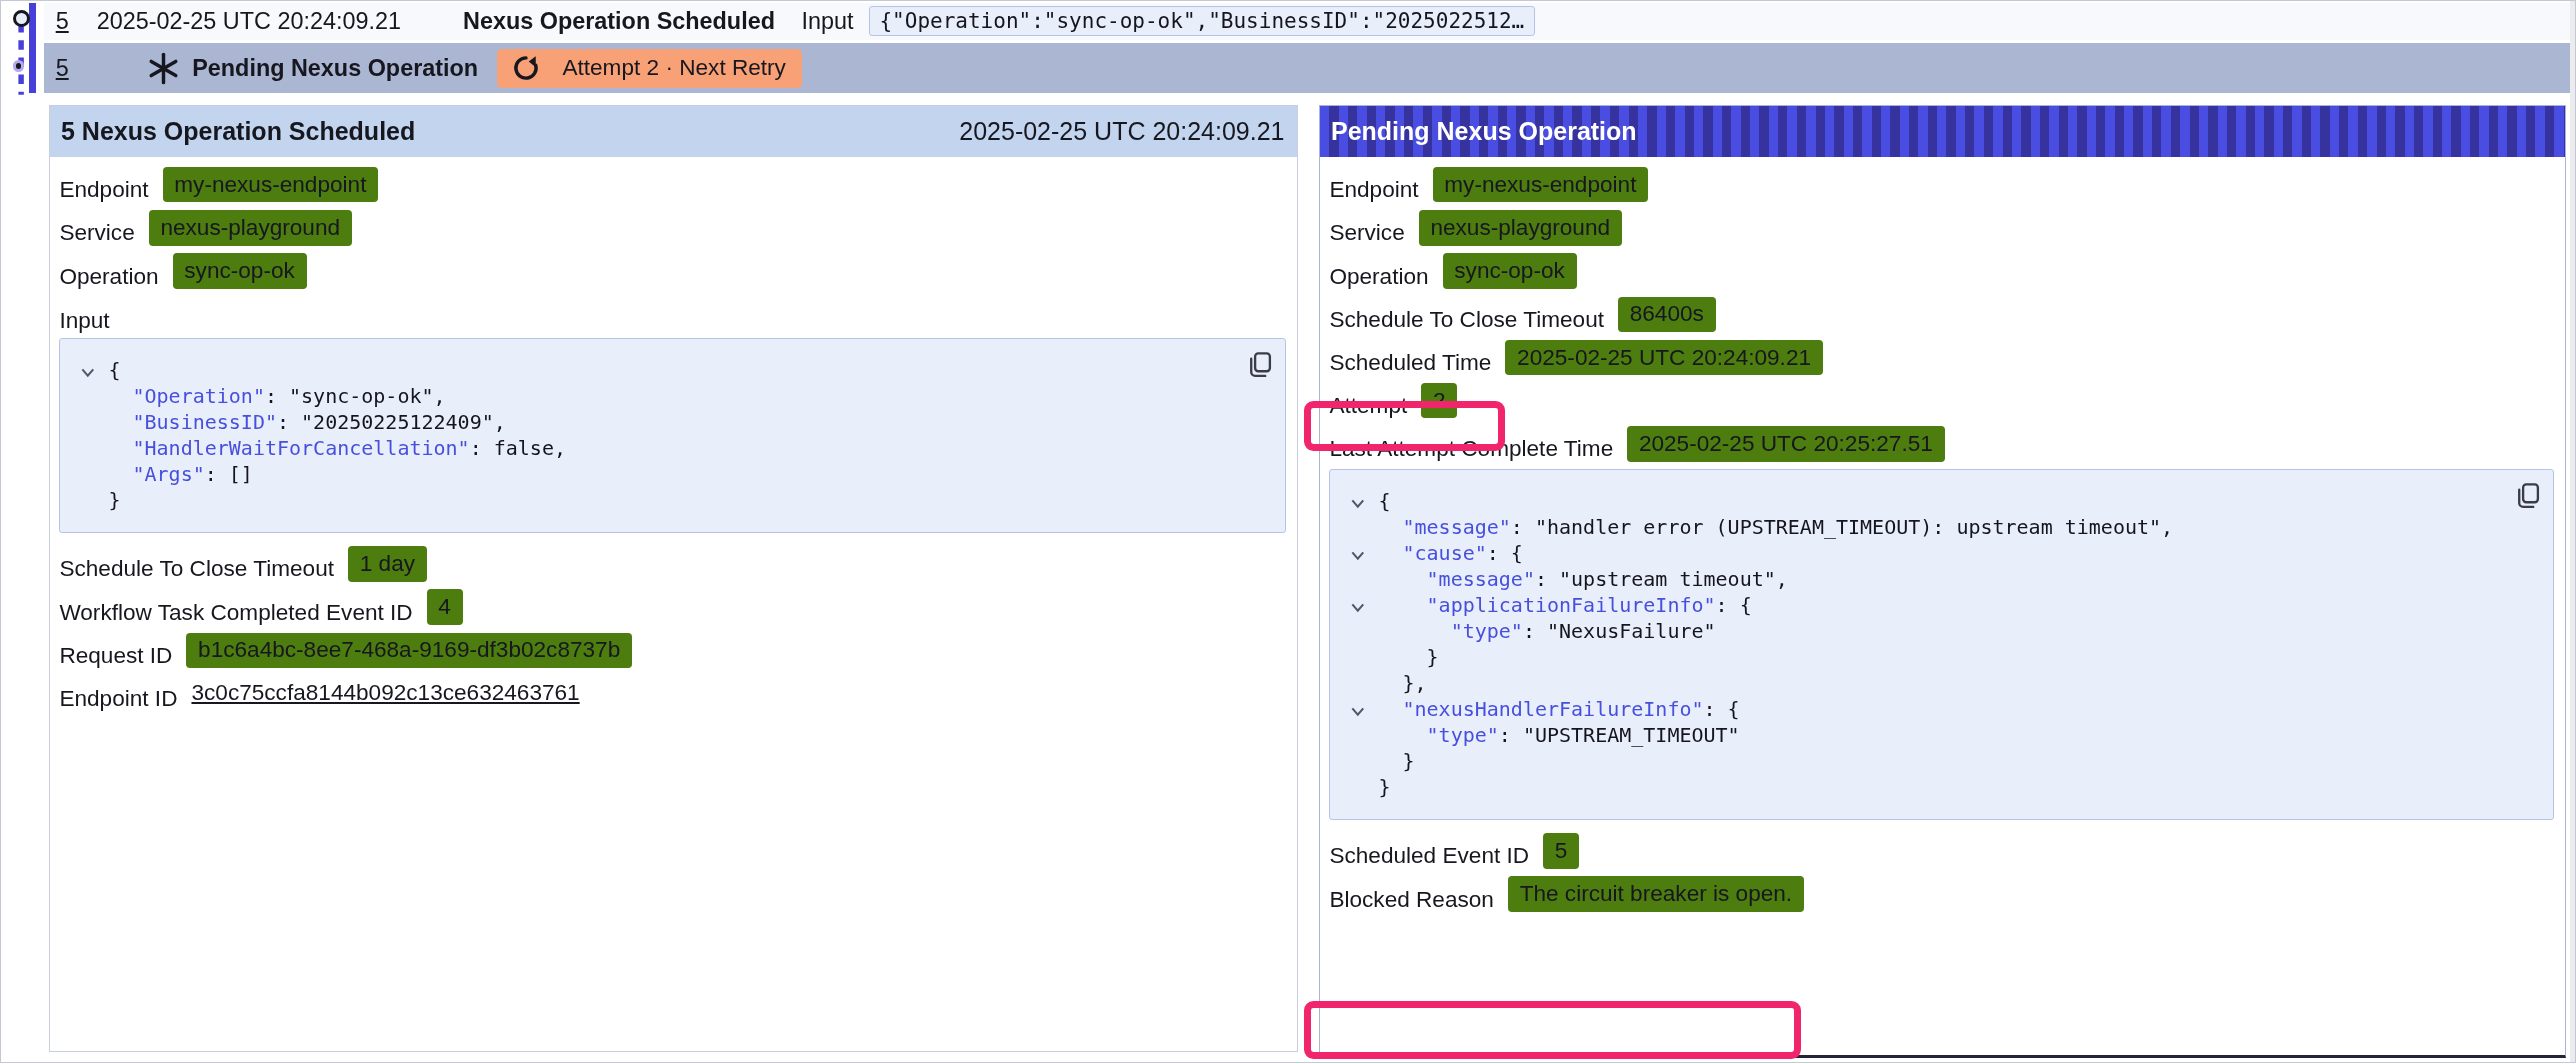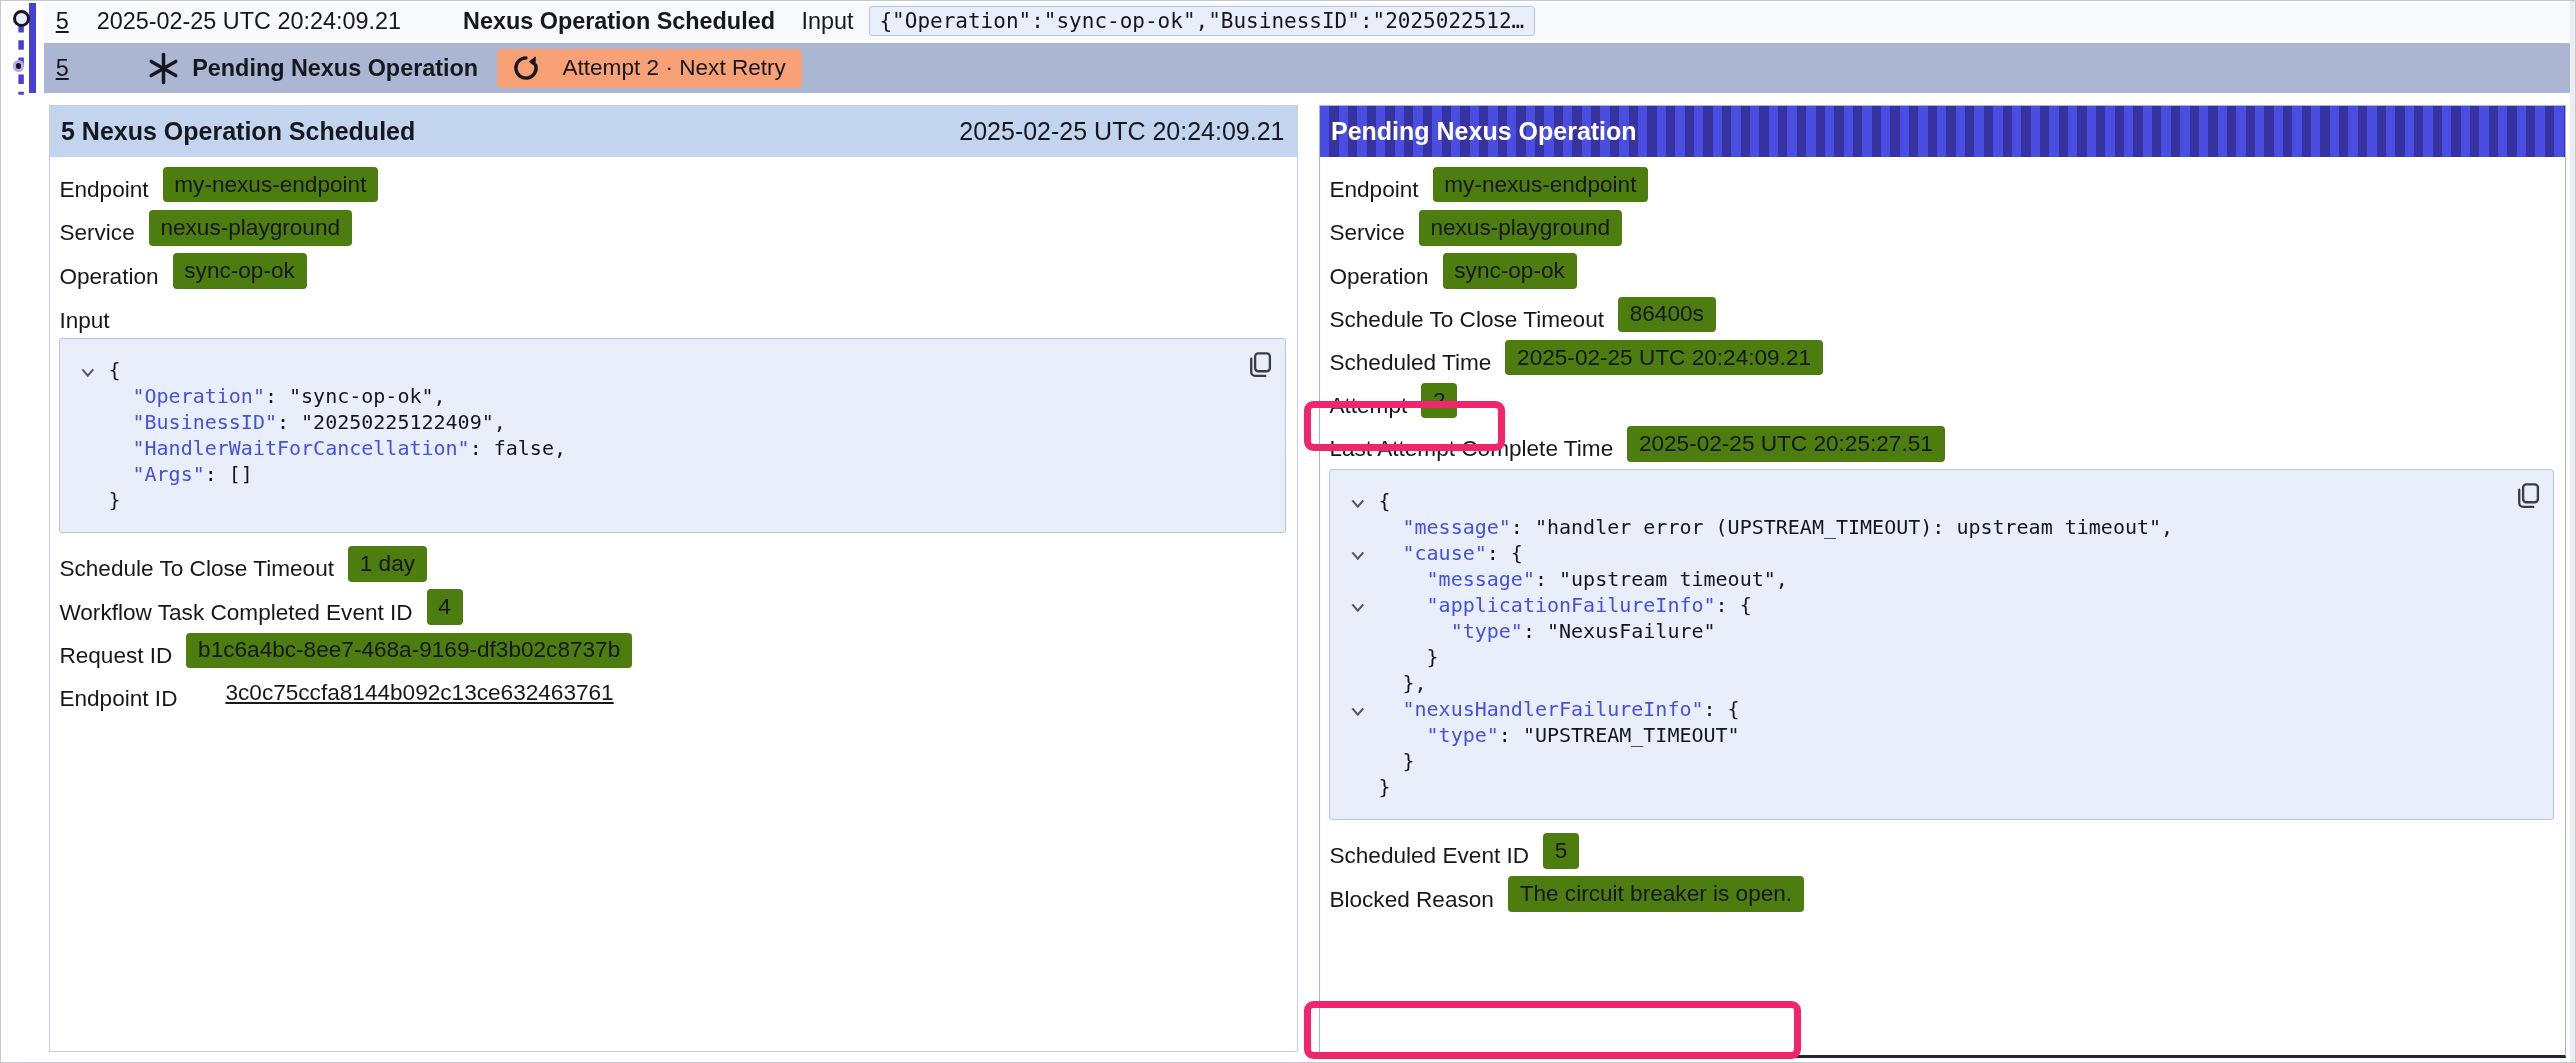--- a/index.html
+++ b/index.html
@@ -42,21 +42,21 @@
   .left-card .card-header { background:#c2d4ee; }
   .card-header .hdr-title { font-weight:600; }
   .right-card .card-header { background:repeating-linear-gradient(90deg,#4a4de1 0px,#4a4de1 9.4px,#36339e 9.4px,#36339e 18.7px);
                              color:#ffffff; }
   .right-card .card-header .hdr-title { font-weight:600; }
   .card-body { padding:3.1px 11px 0 9.4px; }
 
   .field-row { display:flex; align-items:center; margin:6.2px 0; min-height:37px; font-size:22.6px; }
   .field-label { margin-right:14px;margin-top:11px; }
   .badge { background:#4d7c0f; border-radius:4px; padding:4.7px 11.7px; white-space:nowrap; }
-  .link-value { text-decoration:underline; cursor:pointer;margin-left:34px; }
+  .link-value { text-decoration:underline; cursor:pointer; }
   .label-row { margin:7.8px 0 3.1px; min-height:31px; }
 
   
   .code-block { position:relative; background:#e9eefb; border:1.6px solid #b5c3e6; border-radius:3.1px;
                 padding:18.7px 20px; margin:3.1px 0 12.5px; font-family:"DejaVu Sans Mono", monospace;
                 font-size:20px; line-height:26px; color:#15151e; }
   .code-line { display:flex; }
   .fold-gutter { width:28px; flex:0 0 28px; display:inline-flex; align-items:center; padding-top:4.7px; }
   .code-text { white-space:pre; }
   .seg-key { color:#4750dc; }

